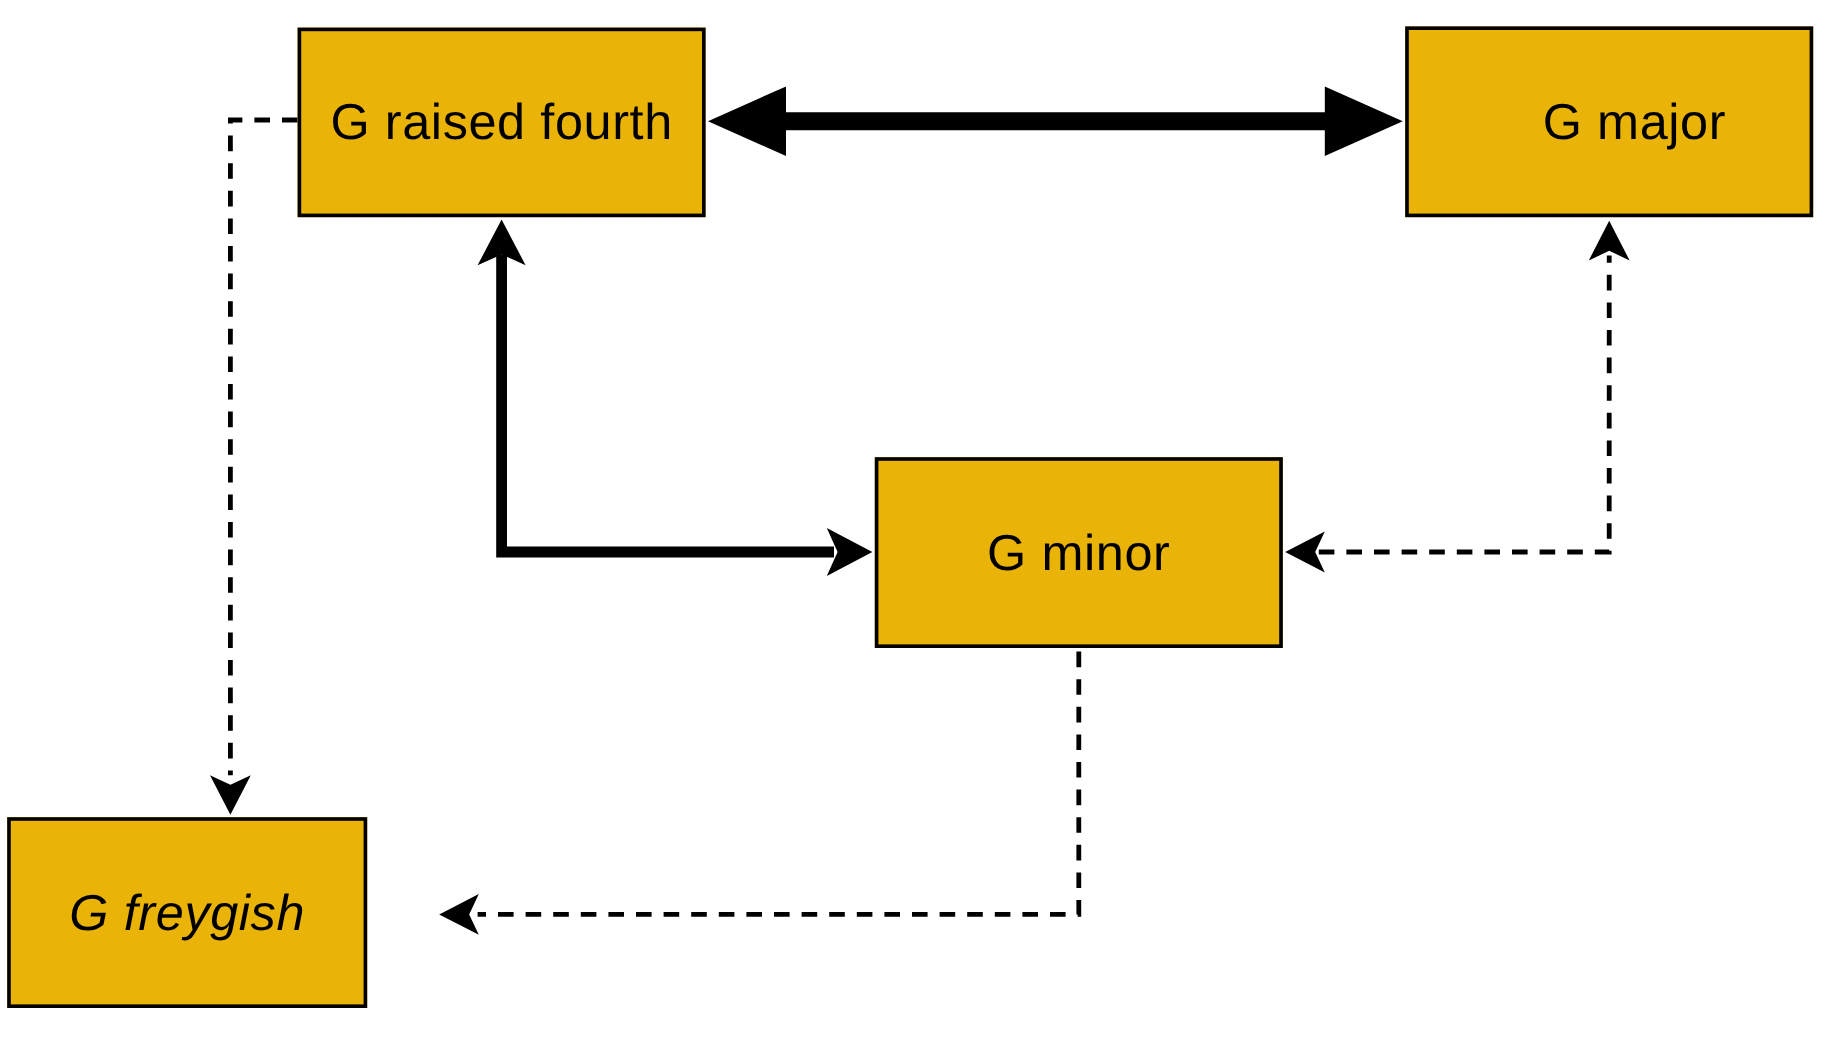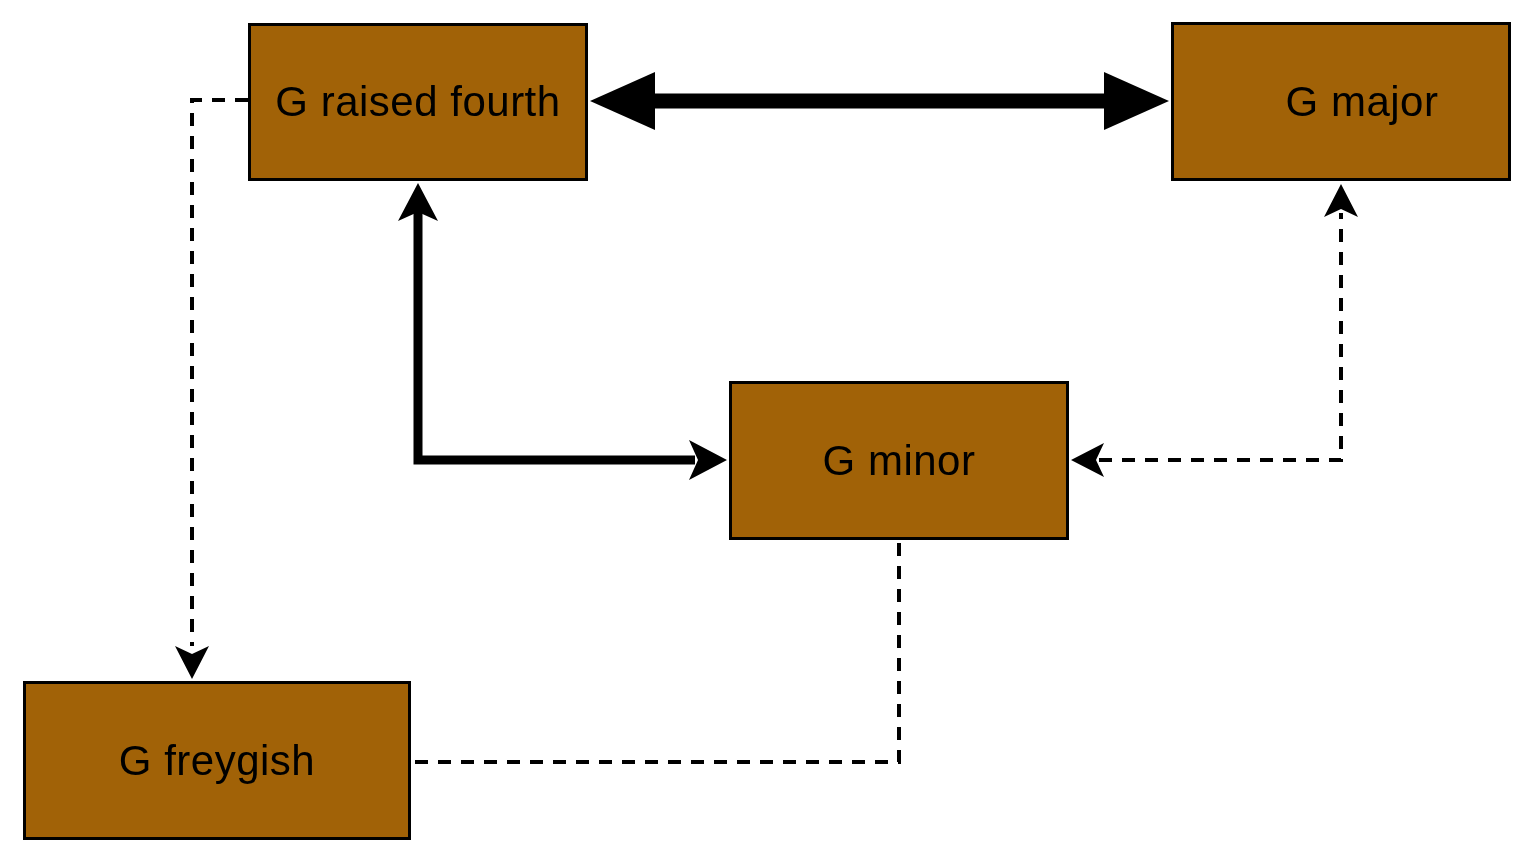--- a/index.html
+++ b/index.html
@@ -13,32 +13,32 @@
   }
   .edges-layer {
     position: absolute;
     left: 0; top: 0;
     width: 1533px; height: 864px;
   }
   .node {
     position: absolute;
     box-sizing: border-box;
     border: 3px solid #000000;
-    background: #a16207;
+    background: #eab308;
     display: flex;
     align-items: center;
     justify-content: center;
     font-size: 42px;
     color: #000000;
     letter-spacing: 0.5px;
   }
   .node-raised-fourth { left: 248px; top: 23px;  width: 340px; height: 158px; }
   .node-major         { left: 1171px; top: 22px; width: 340px; height: 159px; padding-left: 42px; }
   .node-minor         { left: 729px; top: 381px; width: 340px; height: 159px; }
-  .node-freygish      { left: 23px;  top: 681px; width: 388px; height: 159px; }
+  .node-freygish      { left: 6px;  top: 681px; width: 300px; height: 159px; font-style: italic; }
   .edge-solid   { stroke: #000000; fill: none; }
   .arrowhead    { fill: #000000; stroke: none; }
 </style>
 </head>
 <body>
 
 <div class="canvas">
 
   <svg class="edges-layer" width="1533" height="864" viewBox="0 0 1533 864" xmlns="http://www.w3.org/2000/svg">
 

